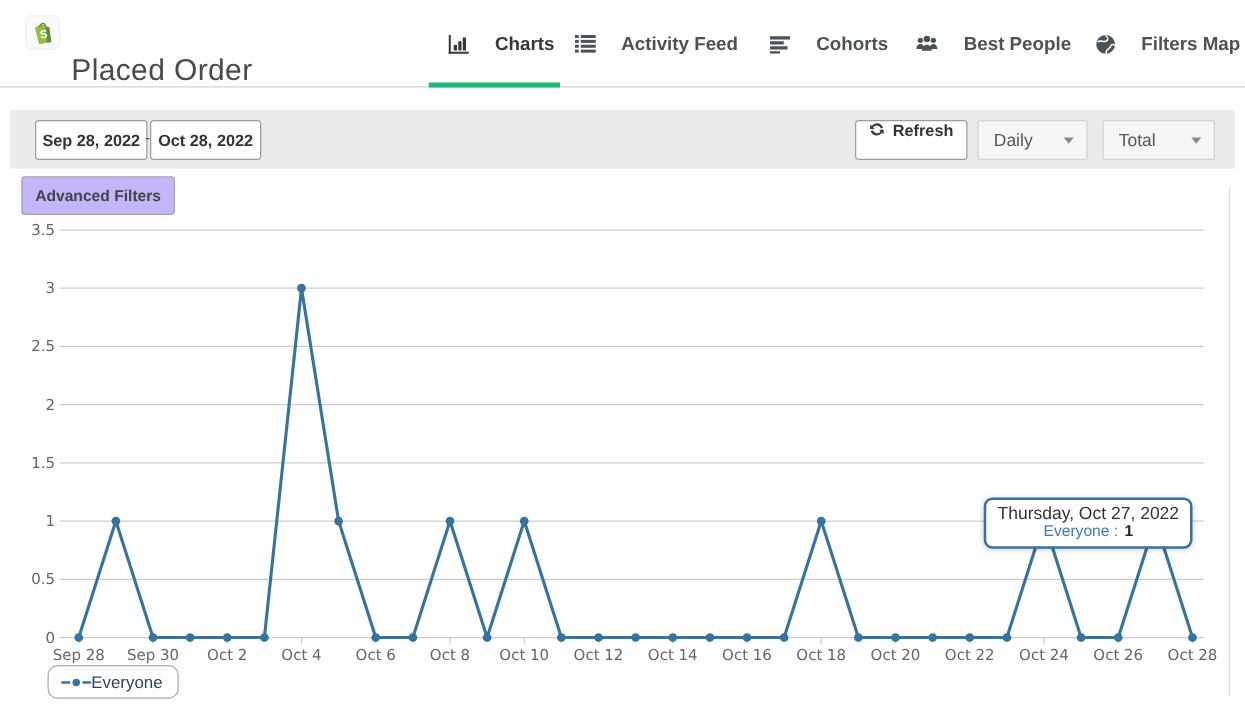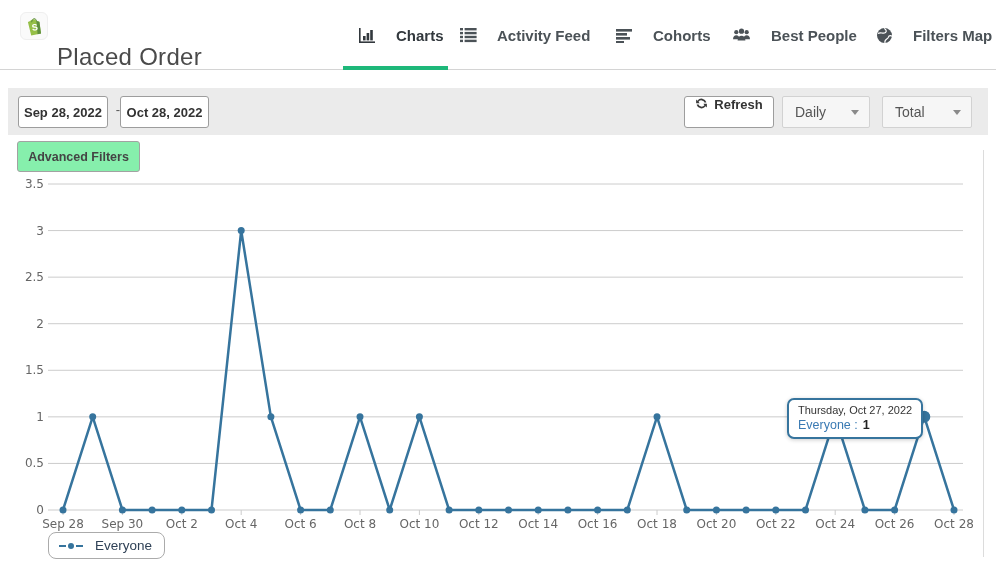--- a/index.html
+++ b/index.html
@@ -18,35 +18,35 @@
   .tab-underline { position:absolute; left:343px; top:66px; width:105px; height:4px; background:var(--accent,#1eb87a); }
 
   
   .toolbar { position:absolute; left:8px; top:88px; width:980px; height:47px; background:#ebebeb; }
   .date-btn { position:absolute; top:8px; height:32px; background:#fff; border:1px solid #9d9d9d; border-radius:3px; font-size:13px; font-weight:700; color:#333; display:flex; align-items:center; justify-content:center; cursor:pointer; }
   .date-sep { position:absolute; left:104px; top:14px; width:12px; text-align:center; font-size:13px; color:#555; }
   .refresh-btn { position:absolute; left:676px; top:8px; width:90px; height:32px; background:#fff; border:1px solid #9d9d9d; border-radius:3px; font-size:13px; font-weight:700; color:#333; display:flex; align-items:flex-start; justify-content:center; gap:6px; cursor:pointer; }
   .select { position:absolute; top:8px; height:32px; background:#f6f6f6; border:1px solid #d2d2d2; border-radius:2px; font-size:14px; color:#555; display:flex; align-items:center; padding:0 10px 0 12px; justify-content:space-between; cursor:pointer;text-align:right; }
   .select .caret { width:0; height:0; border-left:4px solid transparent; border-right:4px solid transparent; border-top:5px solid #8a8a8a; }
 
-  .adv-filters-btn { position:absolute; left:17px; top:141px; width:123px; height:31px; background:#86efac; border:1px solid #a2a2a2; border-radius:3px; font-size:12.5px; font-weight:700; color:#444; display:flex; align-items:center; justify-content:center; cursor:pointer; }
+  .adv-filters-btn { position:absolute; left:17px; top:141px; width:123px; height:31px; background:#c4b5fd; border:1px solid #a2a2a2; border-radius:3px; font-size:12.5px; font-weight:700; color:#444; display:flex; align-items:center; justify-content:center; cursor:pointer; }
 
   
   #chart-svg { position:absolute; left:0; top:0; width:996px; height:567px; }
   .right-divider { position:absolute; left:983px; top:150px; width:1px; height:407px; background:#dcdcdc; }
 
   
   .tooltip { position:absolute; left:787px; top:398px; background:#fff; border:2px solid #36749d; border-radius:7px; padding:2px 9px 4px 9px; box-shadow:0 1px 4px rgba(0,0,0,.2); white-space:nowrap; z-index:5; }
-  .tooltip-title { font-size:11px; color:#333; line-height:16px; }
-  .tooltip-row { font-size:12.5px; line-height:15px; }
+  .tooltip-title { font-size:14px; color:#333; line-height:16px; }
+  .tooltip-row { font-size:12.5px; line-height:15px;text-align:center; }
   .tooltip-label { color:var(--tooltip-blue,#3a7ab3); }
   .tooltip-value { color:#222; font-weight:700; margin-left:5px; }
 
   
-  .legend { position:absolute; left:48px; top:532px; height:27px; background:#fff; border:1px solid #ababab; border-radius:8px; padding:0 12px 0 10px; display:flex; align-items:center; gap:12px; cursor:pointer; }
+  .legend { position:absolute; left:38px; top:532px; height:27px; background:#fff; border:1px solid #ababab; border-radius:8px; padding:0 12px 0 10px; display:flex; align-items:center; gap:0; cursor:pointer; }
   .legend-label { font-size:13.5px; color:#2f4156; }
 </style>
 </head>
 <body>
 
 <div id="stage">
 
   <div class="header">
     <div class="logo-box">
       <svg width="24" height="24" viewBox="0 0 24 24">
@@ -105,21 +105,21 @@
       <svg width="17" height="17" viewBox="0 0 17 17">
         <circle cx="8.5" cy="8.5" r="7.5" fill="currentColor"></circle>
         <path d="M2 6.5 C5 4.5 7 7.5 9.5 5.5 C11 4.3 10 2 8 1.5 M9 16 C8 12 12 12.5 12.5 10 C13 7.8 15.5 8.5 15.8 9.5" stroke="#fff" stroke-width="1.2" fill="none"></path>
       </svg>
       <span>Filters Map</span>
     </div>
     <div class="tab-underline"></div>
   </div>
 
   <div class="toolbar">
-    <button class="date-btn" style="left:10px; width:90px">Sep 28, 2022</button>
+    <button class="date-btn" style="left:20px; width:90px">Sep 28, 2022</button>
     <span class="date-sep">-</span>
     <button class="date-btn" style="left:112px; width:89px">Oct 28, 2022</button>
 
     <button class="refresh-btn">
       <svg width="13" height="13" viewBox="0 0 14 14">
         <path d="M12.3 5.6 A5.5 5.5 0 0 0 2.6 4.0 L1.2 2.8 L1.2 6.6 L5.0 6.6 L3.8 5.2 A3.8 3.8 0 0 1 10.5 6.2 Z" fill="#3a3a3a"></path>
         <path d="M1.7 8.4 A5.5 5.5 0 0 0 11.4 10.0 L12.8 11.2 L12.8 7.4 L9.0 7.4 L10.2 8.8 A3.8 3.8 0 0 1 3.5 7.8 Z" fill="#3a3a3a"></path>
       </svg>
       <span>Refresh</span>
     </button>

